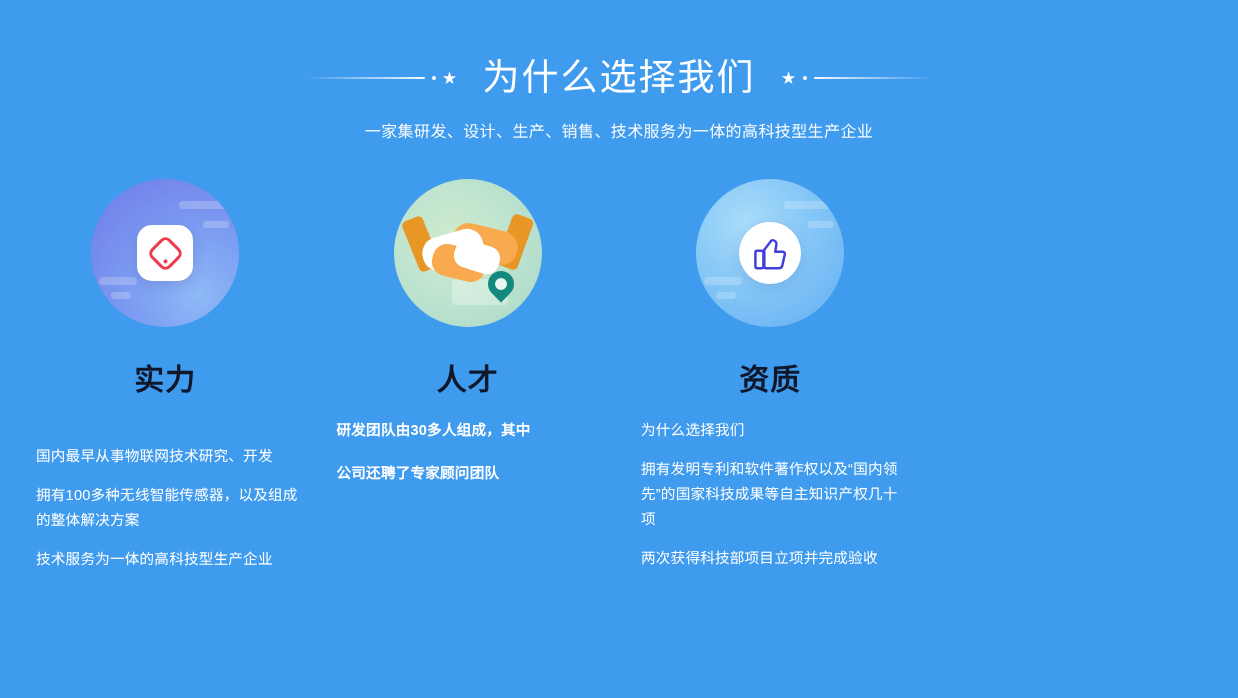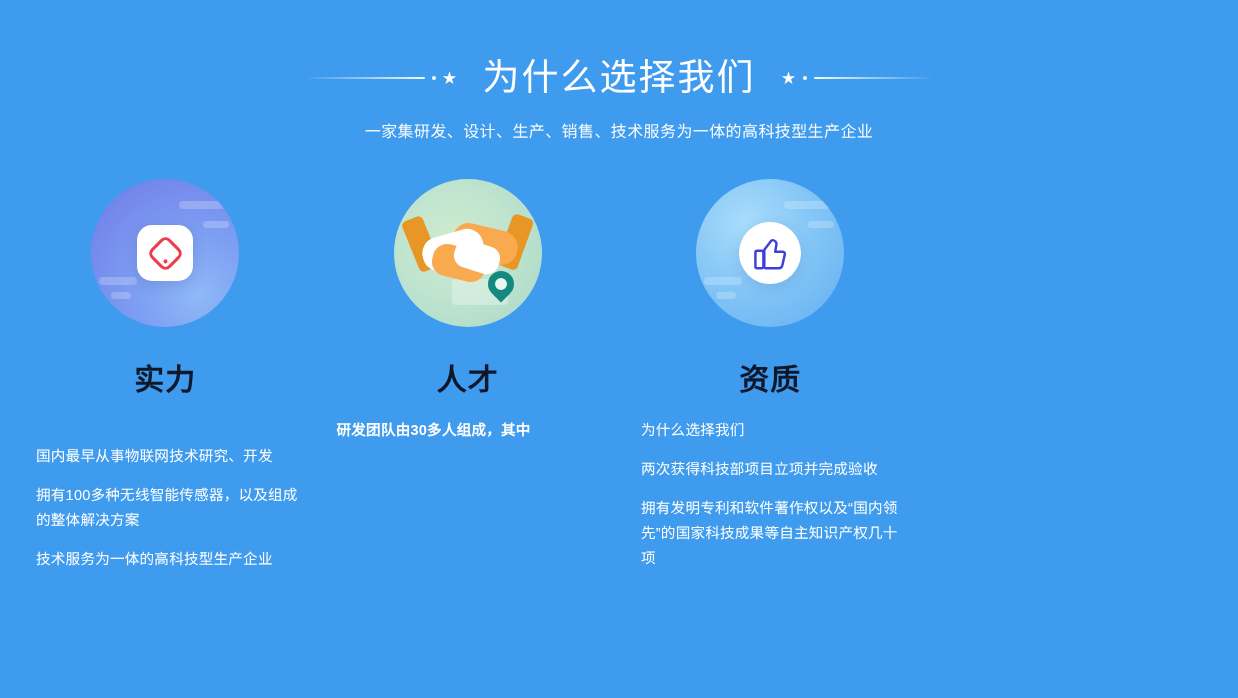--- a/index.html
+++ b/index.html
@@ -373,20 +373,21 @@
         <div class="hs-armR"></div>
         <div class="hs-armL"></div>
         <div class="hs-gripL"></div>
         <div class="hs-gripR"></div>
         <div class="hs-pin"></div>
       </div>
     </div>
     <div class="card-heading">人才</div>
     <div class="card-body">
       <p>研发团队由30多人组成，其中</p>
+      <p>公司还聘了专家顾问团队</p>
     </div>
   </div>
 
   <div class="card card-4">
     <div class="icon-wrap c-qual">
       <span class="streak s1"></span>
         <span class="streak s2"></span>
       <span class="streak s3"></span>
         <span class="streak s4"></span>
       <div class="circle-white">
@@ -396,18 +397,18 @@
                    A2.4 2.4 0 0 0 33.2 17.6 L25.5 17.6
                    L26.7 10.4 A4.2 4.2 0 0 0 22.6 5.4
                    A1.6 1.6 0 0 0 21.1 6.4 Z" fill="none" stroke="#4040d8" stroke-width="2.6" stroke-linejoin="round" stroke-linecap="round"></path>
           <rect x="4.6" y="16.6" width="8.4" height="18.5" rx="1.8" fill="none" stroke="#4040d8" stroke-width="2.6"></rect>
         </svg>
       </div>
     </div>
     <div class="card-heading">资质</div>
     <div class="card-body">
       <p>为什么选择我们</p>
+      <p>拥有发明专利和软件著作权以及“国内领先”的国家科技成果等自主知识产权几十项</p>
       <p>两次获得科技部项目立项并完成验收</p>
-      <p>拥有发明专利和软件著作权以及“国内领先”的国家科技成果等自主知识产权几十项</p>
     </div>
   </div>
 
 </div>
 
 </body></html>

